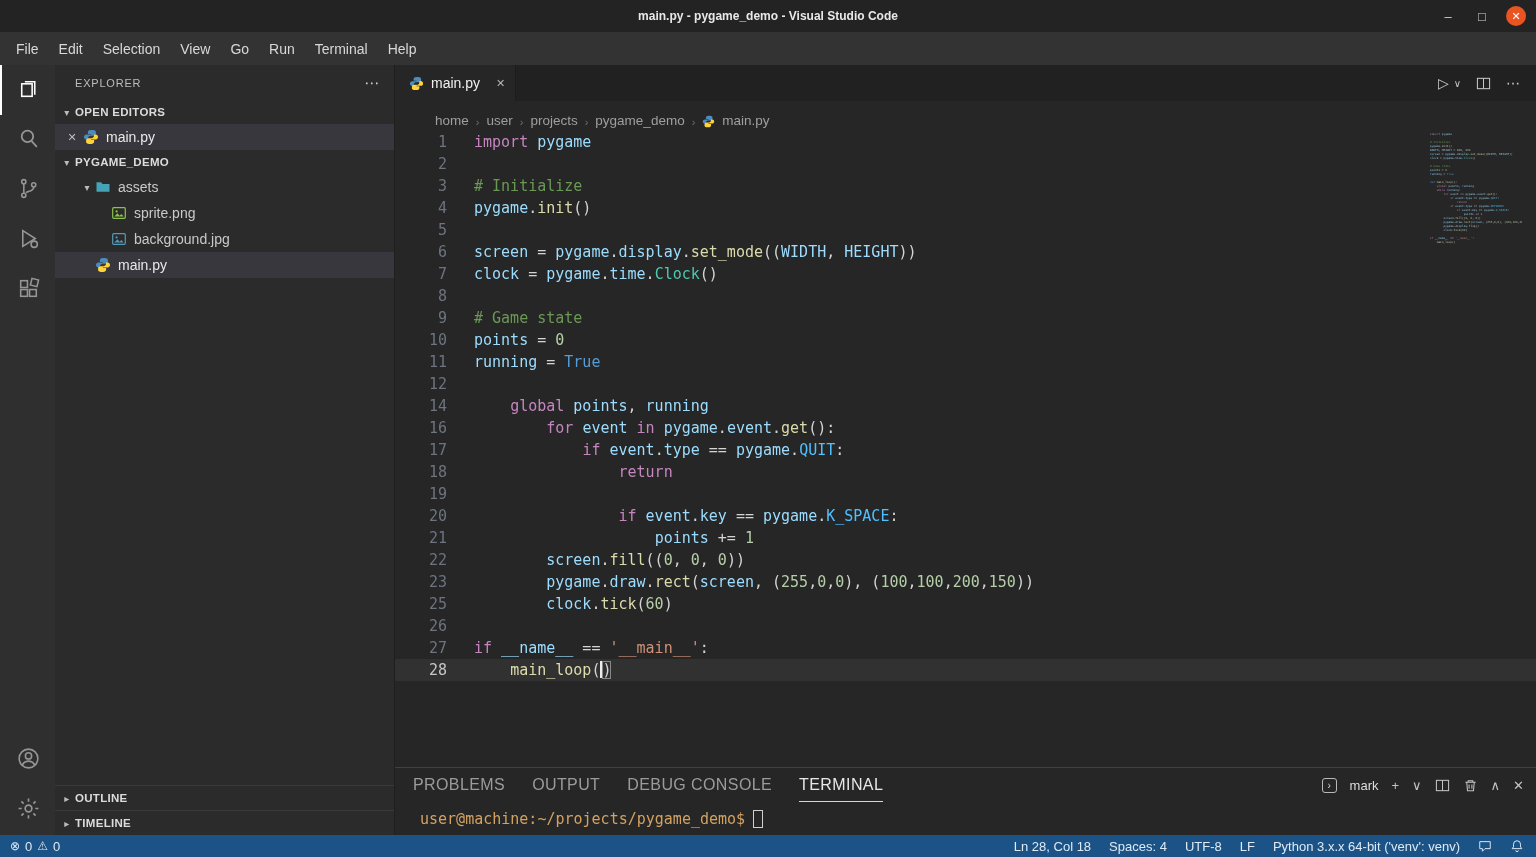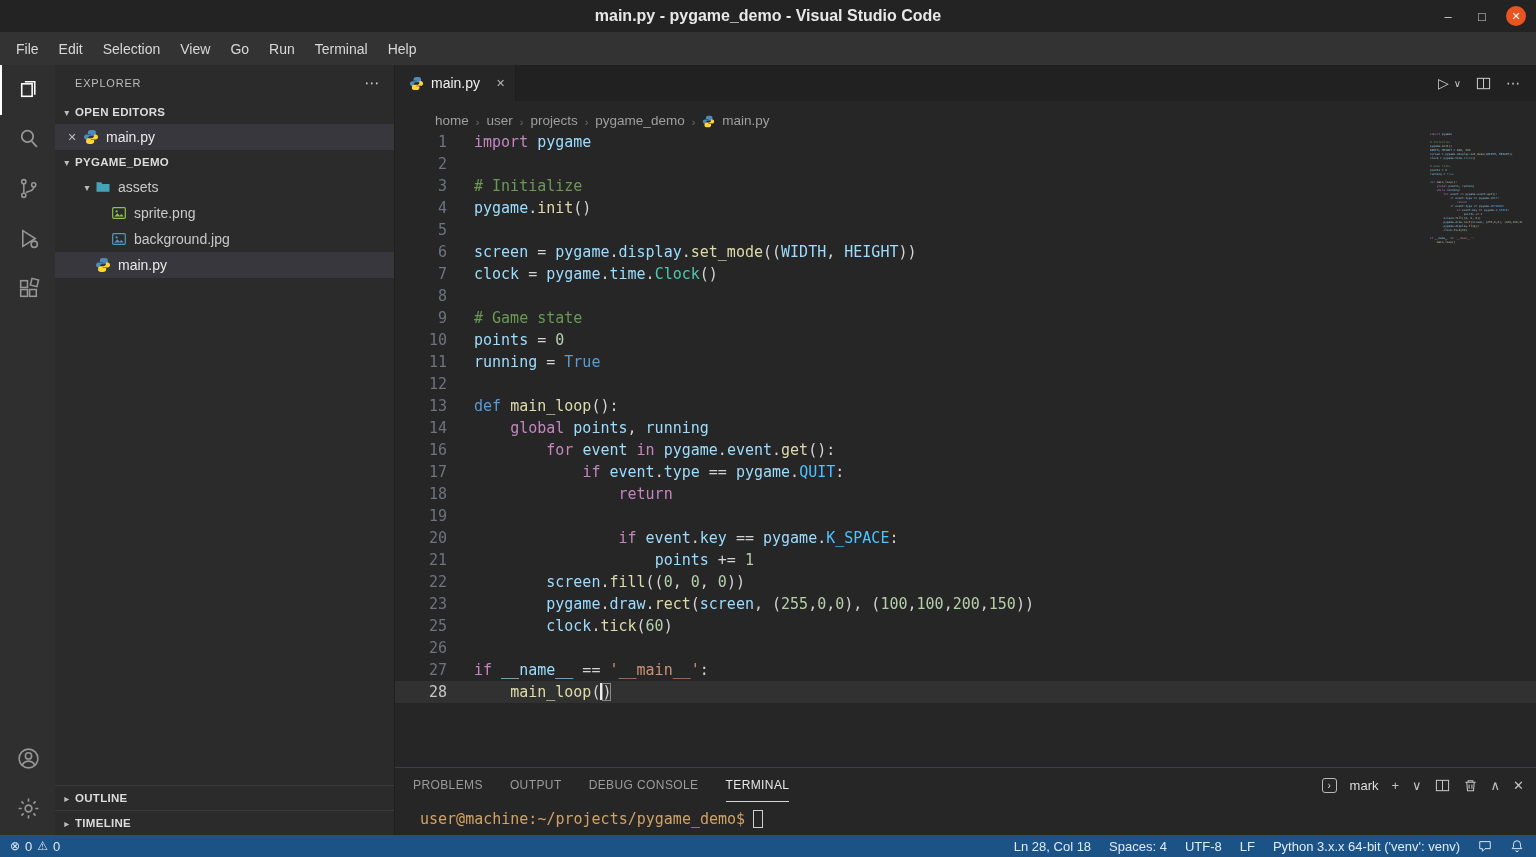--- a/index.html
+++ b/index.html
@@ -1,21 +1,21 @@
 <!DOCTYPE html>
 <html><head>
 <meta charset="utf-8">
 <style>
   *{box-sizing:border-box;margin:0;padding:0}
   html,body{width:1536px;height:857px;overflow:hidden}
   body{background:#262626;font-family:"Liberation Sans",sans-serif;color:#ccc;position:relative;-webkit-font-smoothing:antialiased}
 
   
   .titlebar{height:32px;background:#232323;display:flex;align-items:center;justify-content:center;position:relative}
-  .title{font-size:16px;font-weight:bold;color:#e8e8e8}
+  .title{font-size:12px;font-weight:bold;color:#e8e8e8}
   .win-controls{position:absolute;right:10px;top:0;height:100%;display:flex;align-items:center;gap:14px}
   .wc{color:#d0d0d0;font-size:13px;width:20px;height:20px;display:flex;align-items:center;justify-content:center;cursor:pointer}
   .wc.close{border-radius:50%;color:#fff;font-size:11px}
 
   
   .menubar{height:33px;background:#333333;display:flex;align-items:stretch;padding-left:6px}
   .menu-item{padding:0 10px;display:flex;align-items:center;font-size:14px;color:#d8d8d8;cursor:pointer}
 
   .main{display:flex;height:770px}
 
@@ -69,21 +69,21 @@
   .tk-bm{color:#d4d4d4;outline:1px solid #888;outline-offset:-1px}
   .caret{display:inline-block;width:2px;height:17px;background:#ececec;vertical-align:-3px}
   .minimap{position:absolute;top:4px;right:14px;width:92px;overflow:hidden;opacity:.85}
   .minimap .code-row{height:4px;display:block;background:none}
   .minimap .ltext{font:2.8px/4px "DejaVu Sans Mono",monospace;padding-left:0;display:block}
   .minimap .tk-bm{outline:none}
 
   
   .panel{height:68px;border-top:1px solid #3f3f46;display:flex;flex-direction:column;background:#262626}
   .panel-header{height:34px;display:flex;align-items:center;padding:0 12px 0 18px;flex:none}
-  .panel-tab{margin-right:27px;font-size:12px;letter-spacing:.4px;color:#9b9b9b;height:34px;display:flex;align-items:center;border-bottom:1px solid transparent;cursor:pointer}
+  .panel-tab{margin-right:27px;font-size:16px;letter-spacing:.4px;color:#9b9b9b;height:34px;display:flex;align-items:center;border-bottom:1px solid transparent;cursor:pointer}
   .panel-tab.active{color:#e7e7e7;border-bottom-color:#d7d7d7}
   .panel-actions{margin-left:auto;display:flex;align-items:center;gap:13px;color:#c5c5c5;font-size:13px}
   .term-badge{width:15px;height:15px;border:1px solid #b9b9b9;border-radius:3px;font-size:10px;display:flex;align-items:center;justify-content:center;color:#d5d5d5}
   .profile-label{color:#dddddd}
   .pa-glyph{cursor:pointer}
   .pa-icon svg{width:15px;height:15px;display:block}
   .terminal{flex:1;padding-left:25px;display:flex;align-items:center;font:15px "DejaVu Sans Mono",monospace;color:#ccc}
   .prompt{color:#d3a262}
   .term-cursor{width:10px;height:18px;border:1px solid #cfcfcf;margin-left:8px;display:inline-block}
 
@@ -332,24 +332,20 @@
             <span class="gutter">10</span>
             <span class="ltext"><span class="tk-v">points</span><span class="tk-p"> = </span><span class="tk-n">0</span></span>
           </div>
           <div class="code-row">
             <span class="gutter">11</span>
             <span class="ltext"><span class="tk-v">running</span><span class="tk-p"> = </span><span class="tk-df">True</span></span>
           </div>
           <div class="code-row">
             <span class="gutter">12</span>
             <span class="ltext"></span>
-          </div>
-          <div class="code-row">
-            <span class="gutter">13</span>
-            <span class="ltext"><span class="tk-df">def</span><span class="tk-t"> </span><span class="tk-f">main_loop</span><span class="tk-p">():</span></span>
           </div>
           <div class="code-row">
             <span class="gutter">14</span>
             <span class="ltext"><span class="tk-t">    </span><span class="tk-kw">global</span><span class="tk-t"> </span><span class="tk-v">points</span><span class="tk-p">, </span><span class="tk-v">running</span></span>
           </div>
           <div class="code-row">
             <span class="gutter">16</span>
             <span class="ltext"><span class="tk-t">        </span><span class="tk-kw">for</span><span class="tk-t"> </span><span class="tk-v">event</span><span class="tk-t"> </span><span class="tk-kw">in</span><span class="tk-t"> </span><span class="tk-v">pygame</span><span class="tk-p">.</span><span class="tk-v">event</span><span class="tk-p">.</span><span class="tk-f">get</span><span class="tk-p">():</span></span>
           </div>
           <div class="code-row">

